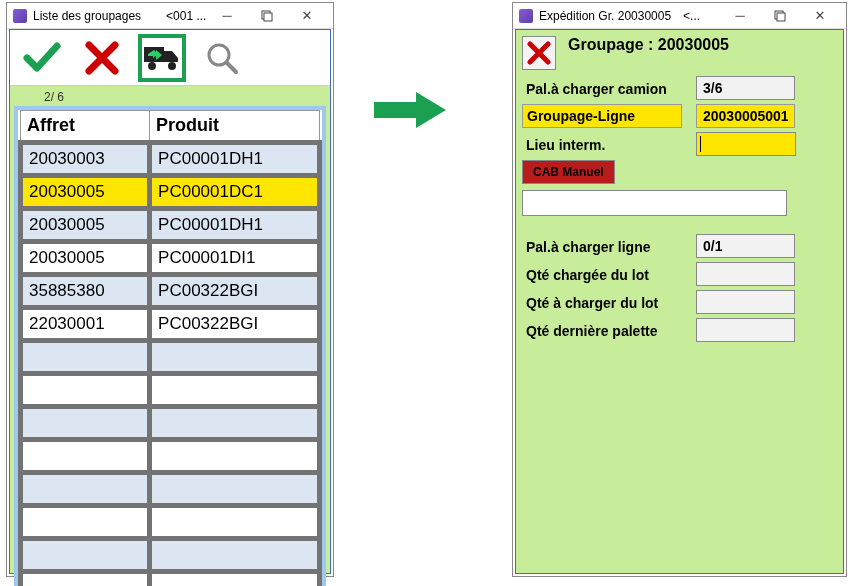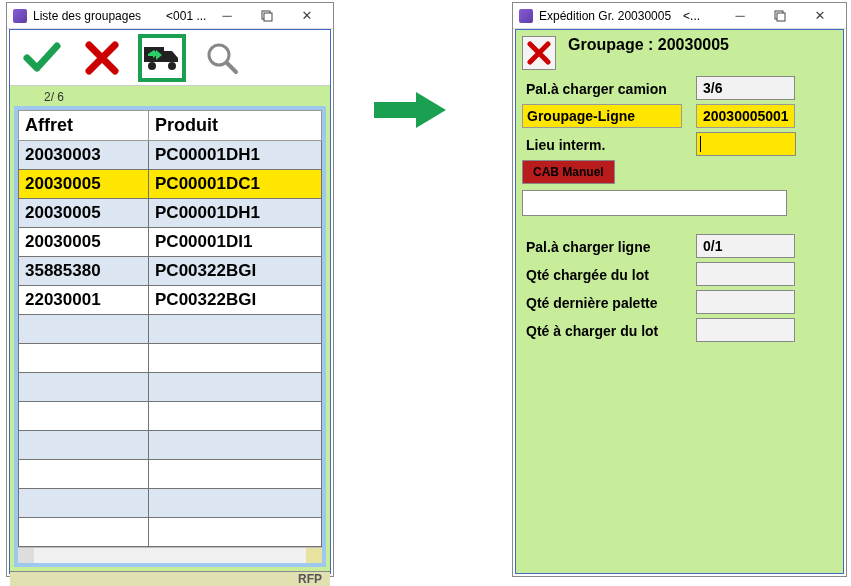--- a/index.html
+++ b/index.html
@@ -93,23 +93,23 @@
   .grid-table th {
     text-align: left;
     font-size: 18px;
     font-weight: bold;
     padding: 4px 6px;
     border: 1px solid #999;
     background: #fff;
   }
   .grid-table td {
     font-size: 17px;
-    font-weight: bold;
+    font-weight: normal;
     padding: 4px 6px;
-    border: 1px solid #737373;
+    border: 5px solid #737373;
     height: 27px;
   }
   .grid-table tr.alt td { background: #dbe6f2; }
   .grid-table tr.sel td { background: #ffe600; }
   .grid-hscroll {
     height: 16px;
     background: #f0f0f0;
     border-top: 1px solid #bbb;
     position: relative;
   }
@@ -393,21 +393,21 @@
 
     <div class="form-row">
       <div class="lbl">Pal.à charger ligne</div>
       <div class="val">0/1</div>
     </div>
     <div class="form-row">
       <div class="lbl">Qté chargée du lot</div>
       <div class="val"></div>
     </div>
     <div class="form-row">
+      <div class="lbl">Qté à charger du lot</div>
+      <div class="val"></div>
+    </div>
+    <div class="form-row">
       <div class="lbl">Qté dernière palette</div>
       <div class="val"></div>
     </div>
-    <div class="form-row">
-      <div class="lbl">Qté à charger du lot</div>
-      <div class="val"></div>
-    </div>
   </div>
 </div>
 
 </body></html>

